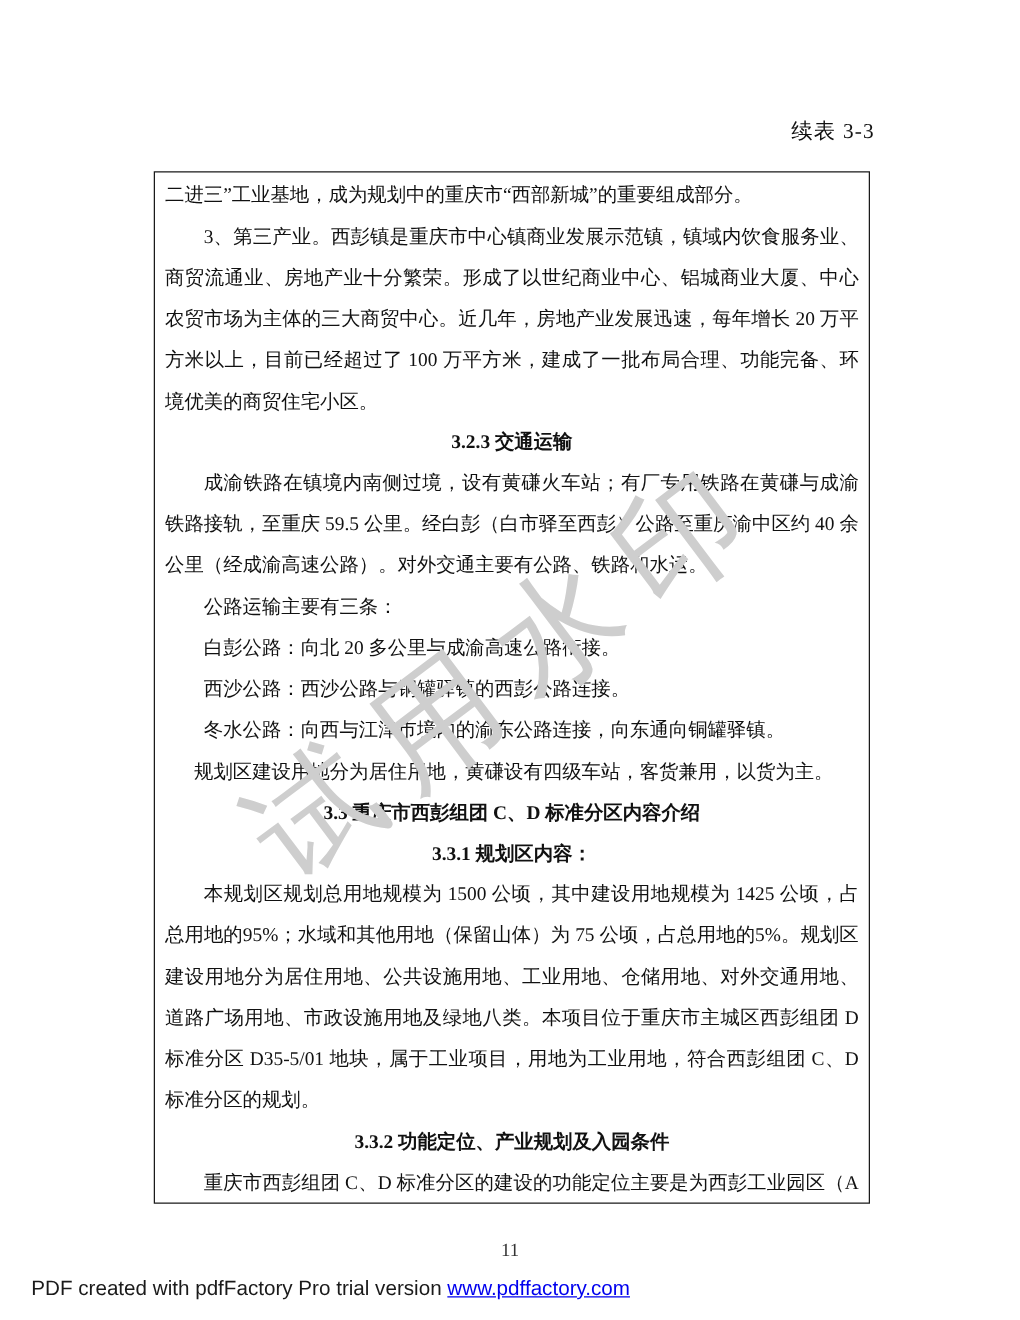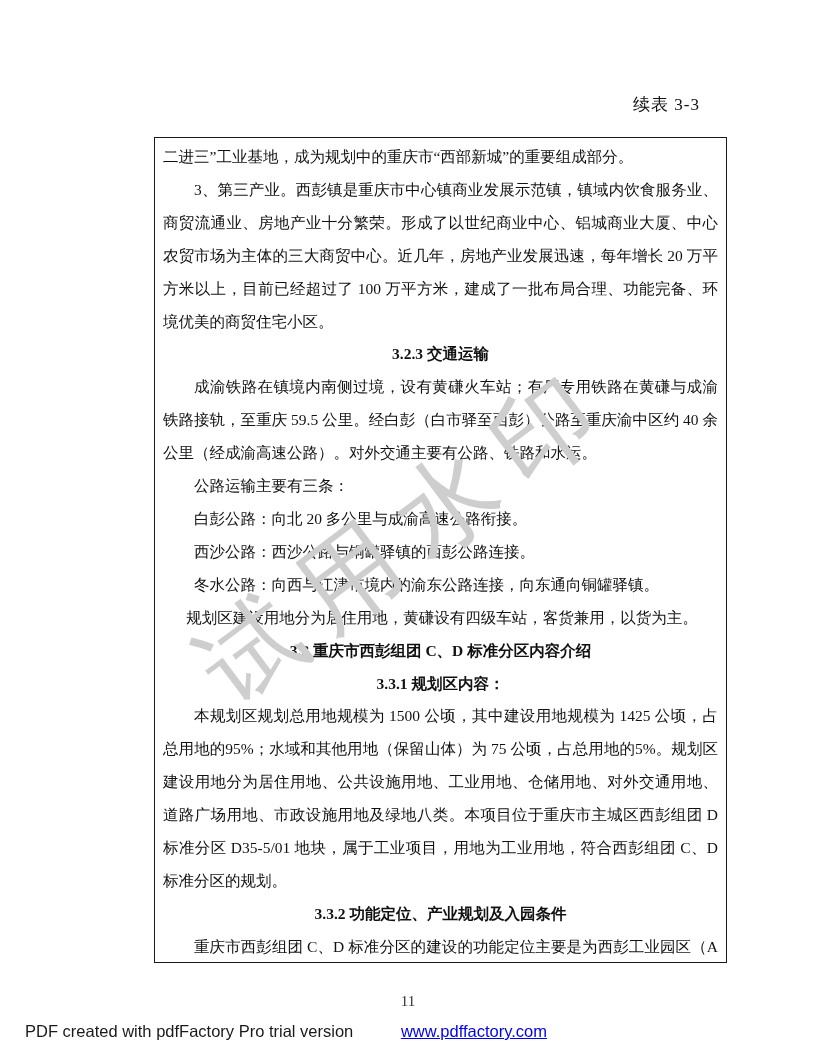--- a/index.html
+++ b/index.html
@@ -22,21 +22,20 @@
     color: #111;
     letter-spacing: 1px;
   }
   .doc-box {
     position: absolute;
     left: 123px; top: 137px;
     width: 573px; height: 826px;
     border: 1.5px solid #1a1a1a;
     padding: 3px 8px 0 8px;
     overflow: hidden;
-    margin-left: 31px;
   }
   .para {
     font-size: 15.5px;
     line-height: 32.9px;
     color: #111;
     text-align: justify;
   }
   .para.continuation { text-indent: 0; }
   .para.body { text-indent: 2em; }
   .para.body-small-indent { text-indent: 1.5em; }
@@ -72,21 +71,20 @@
     left: 25px; top: 1022px;
     font-family: "Liberation Sans", sans-serif;
     font-size: 16.5px;
     color: #1a1a1a;
     white-space: nowrap;
   }
   .footer-link {
     color: #0000ee;
     text-decoration: underline;
     cursor: pointer;
-    margin-left: 43px;
   }
 </style>
 </head>
 <body>
 
 <div class="page">
 
   <div class="cont-label">续表 3-3</div>
 
   <div class="doc-box" id="doc-box">

